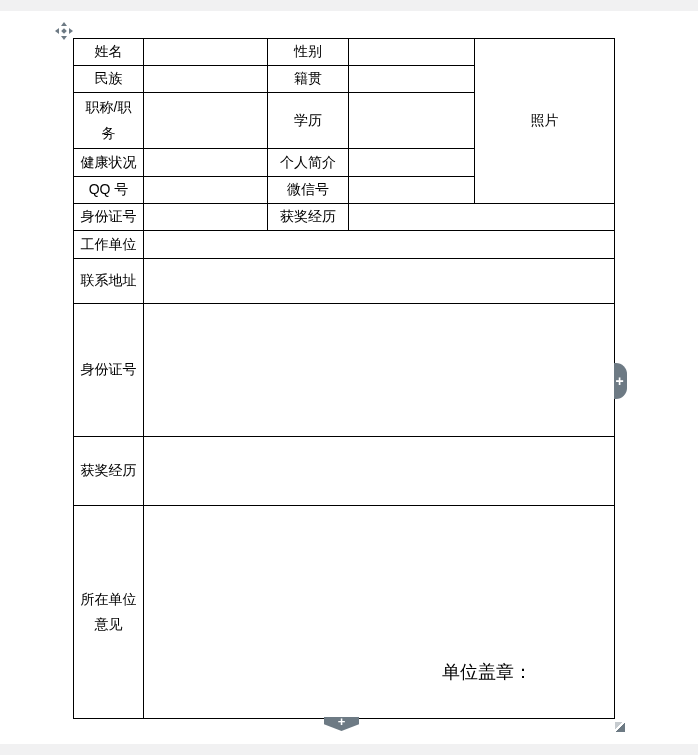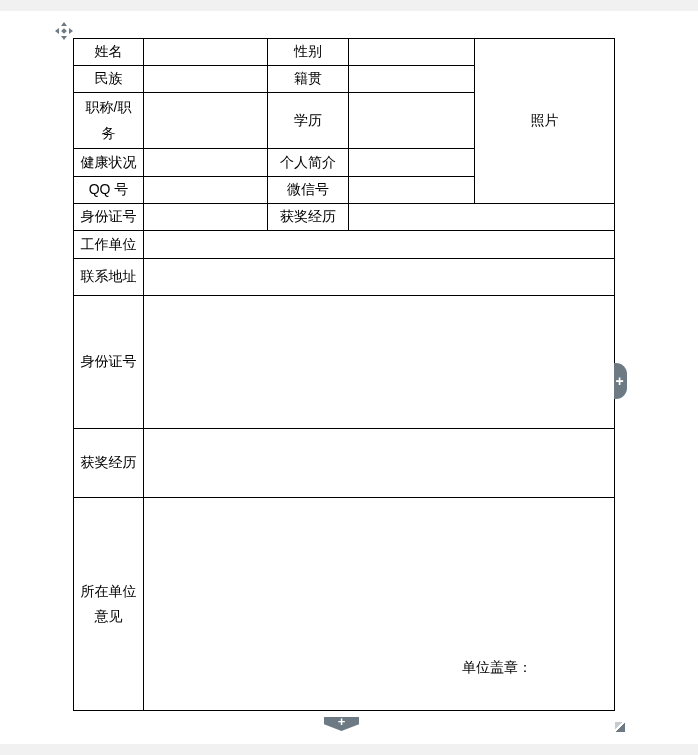--- a/index.html
+++ b/index.html
@@ -30,21 +30,21 @@
     text-align: center;
     vertical-align: middle;
     line-height: 1.8;
     white-space: pre-line;
     overflow: hidden;
   }
   td.content { position: relative; }
   .seal {
     position: absolute;
     right: 82px; bottom: 30px;
-    font-size: 14px;
+    font-size: 18px;
     white-space: nowrap;
   }
   
   .move-handle {
     position: absolute;
     left: 55px; top: 22px;
     width: 18px; height: 18px;
     cursor: move;
   }
   .addcol-handle {
@@ -143,21 +143,21 @@
     <tr style="height:27px">
       <td><span>身份证号</span></td>
       <td></td>
       <td><span>获奖经历</span></td>
       <td colspan="2"></td>
     </tr>
     <tr style="height:28px">
       <td><span>工作单位</span></td>
       <td colspan="4"></td>
     </tr>
-    <tr style="height:37px">
+    <tr style="height:45px">
       <td><span>联系地址</span></td>
       <td colspan="4"></td>
     </tr>
     <tr style="height:133px">
       <td><span>身份证号</span></td>
       <td colspan="4" class="content"></td>
     </tr>
     <tr style="height:69px">
       <td><span>获奖经历</span></td>
       <td colspan="4" class="content"></td>

